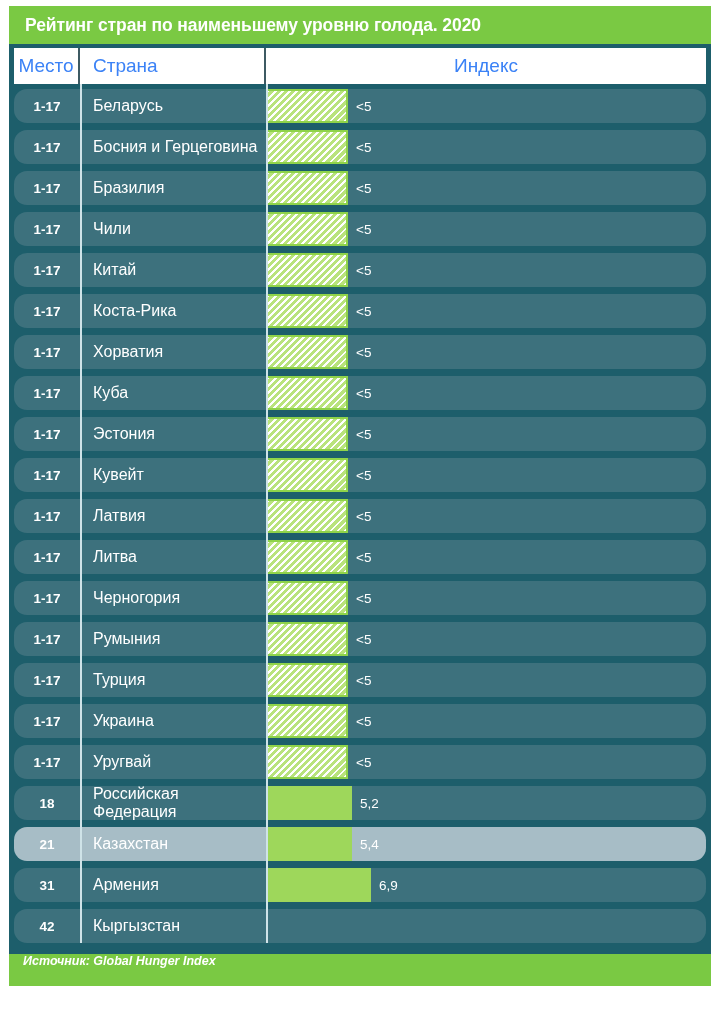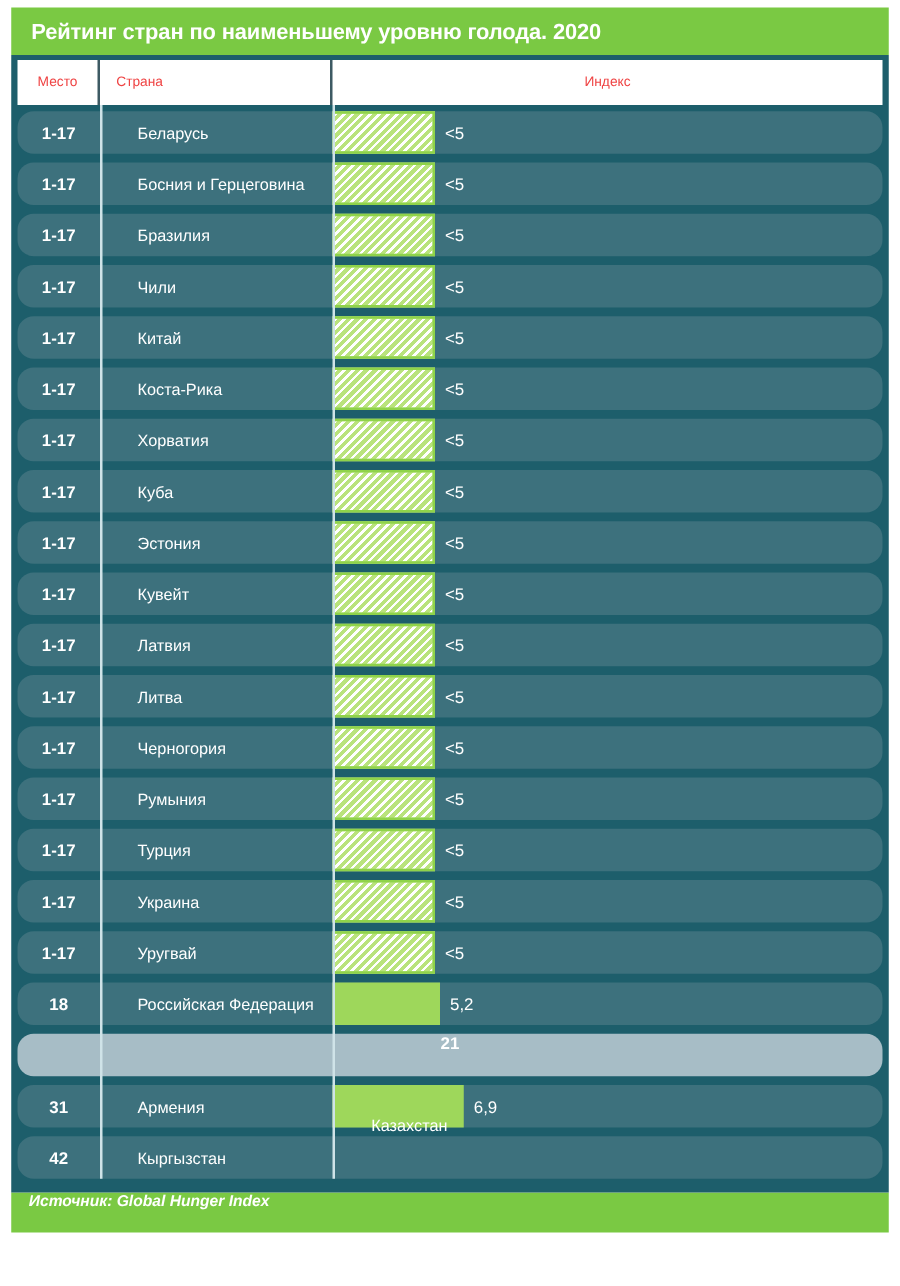--- a/index.html
+++ b/index.html
@@ -52,22 +52,22 @@
   
   .thead {
     display: flex;
     height: 36px;
     background: #ffffff;
     box-sizing: border-box;
   }
   .th {
     display: flex;
     align-items: center;
-    color: #ef4444;
-    font-size: 11px;
+    color: #3b82f6;
+    font-size: 19px;
     box-sizing: border-box;
   }
   .th-place {
     width: 66px;
     justify-content: center;
     border-right: 2px solid #3d5a63;
   }
   .th-country {
     width: 186px;
     padding-left: 13px;
@@ -87,41 +87,41 @@
   .row {
     position: relative;
     display: flex;
     align-items: center;
     height: 34px;
     margin-bottom: 7px;
     background: #3d717d;
     box-sizing: border-box;
     border-radius: 13px;
   }
-  .row.highlight { background: #a7bdc6; flex-direction: column; }
+  .row.highlight { background: #a7bdc6; }
   .row.last { margin-bottom: 0; }
 
   .cell-place {
     width: 66px;
     flex: 0 0 66px;
     text-align: center;
     color: #ffffff;
     font-size: 13.5px;
     font-weight: bold;
     z-index: 3;
   }
   .row.highlight .cell-place { color: #ffffff; }
 
   .cell-country {
     width: 186px;
     flex: 0 0 186px;
-    padding-left: 30px;
-    box-sizing: border-box;
-    color: #ffffff;
-    font-size: 13px;
+    padding-left: 13px;
+    box-sizing: border-box;
+    color: #ffffff;
+    font-size: 16px;
     z-index: 3;
   }
 
   .cell-index {
     position: relative;
     flex: 1;
     height: 34px;
     display: flex;
     align-items: center;
     z-index: 1;

